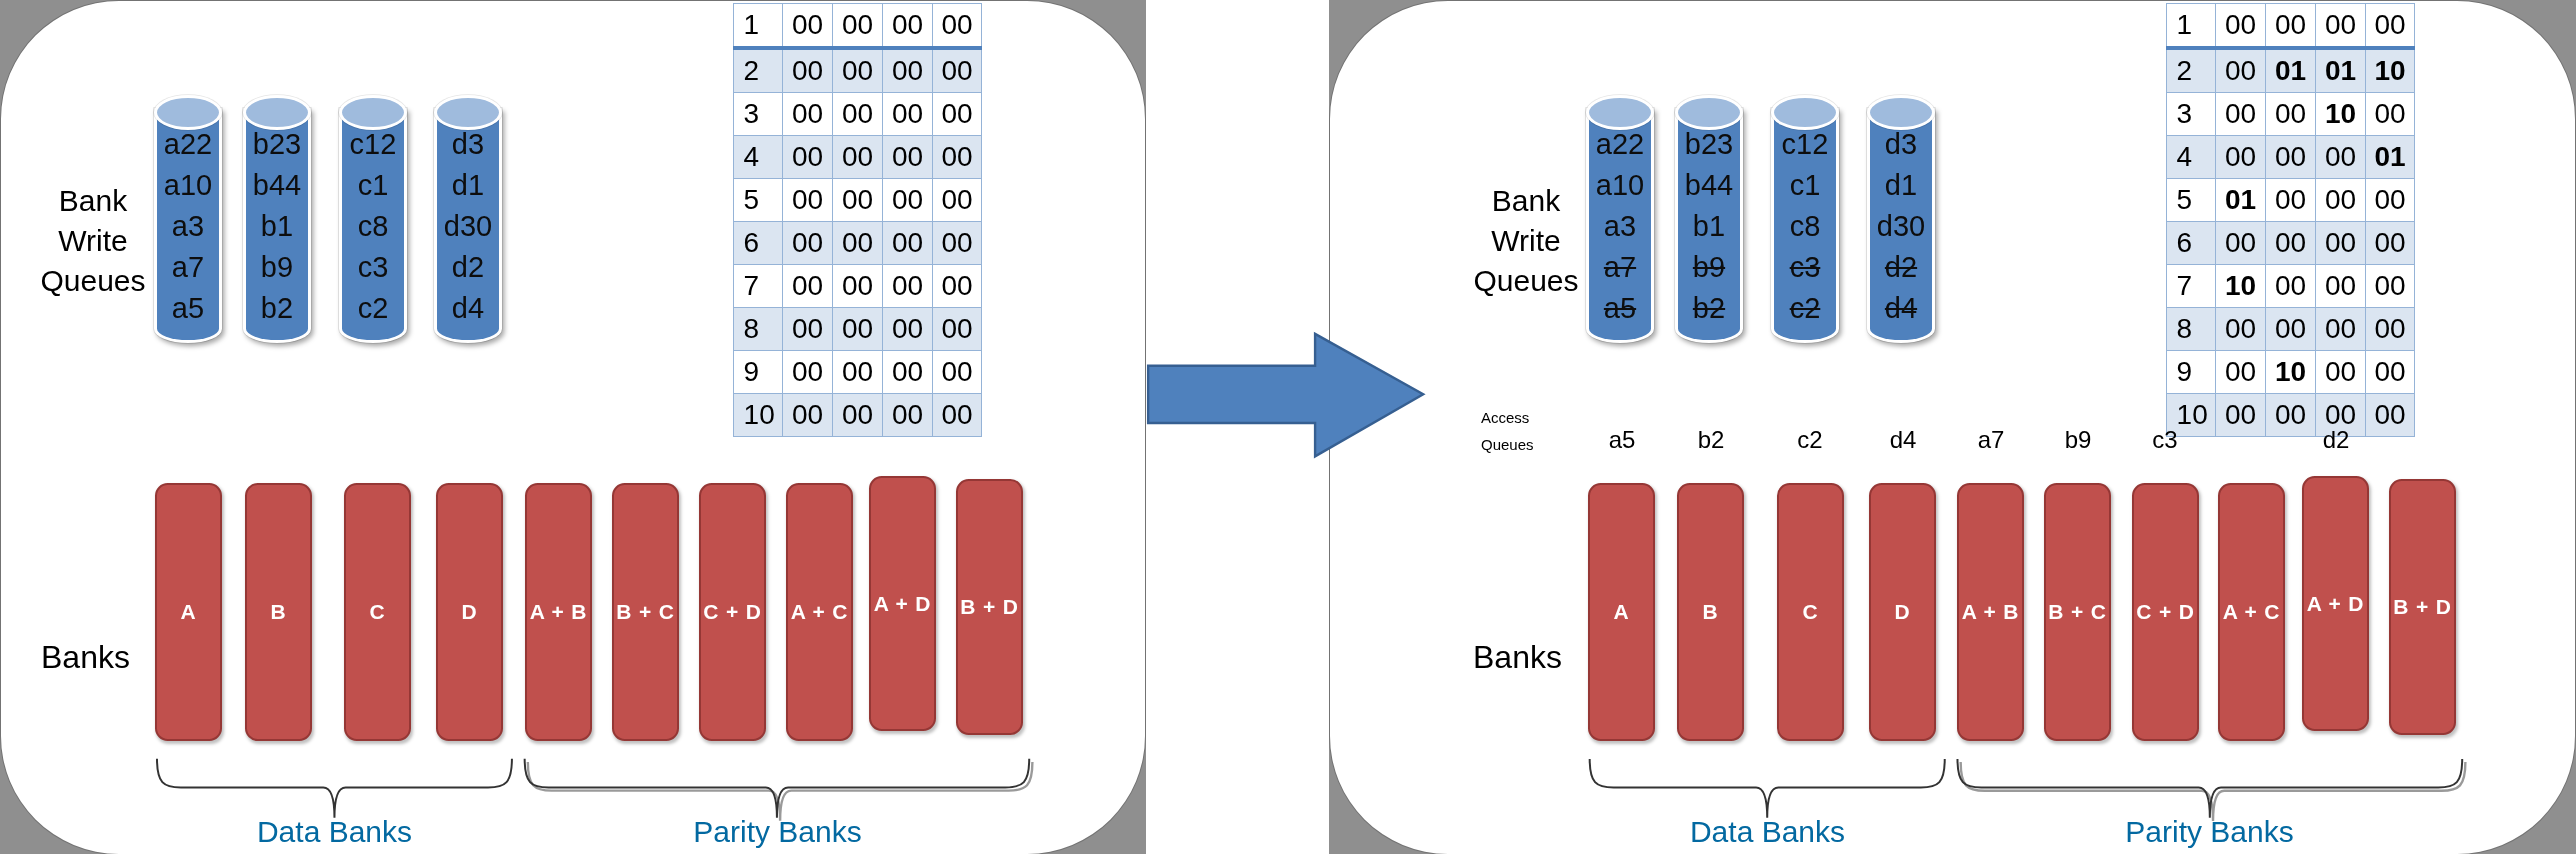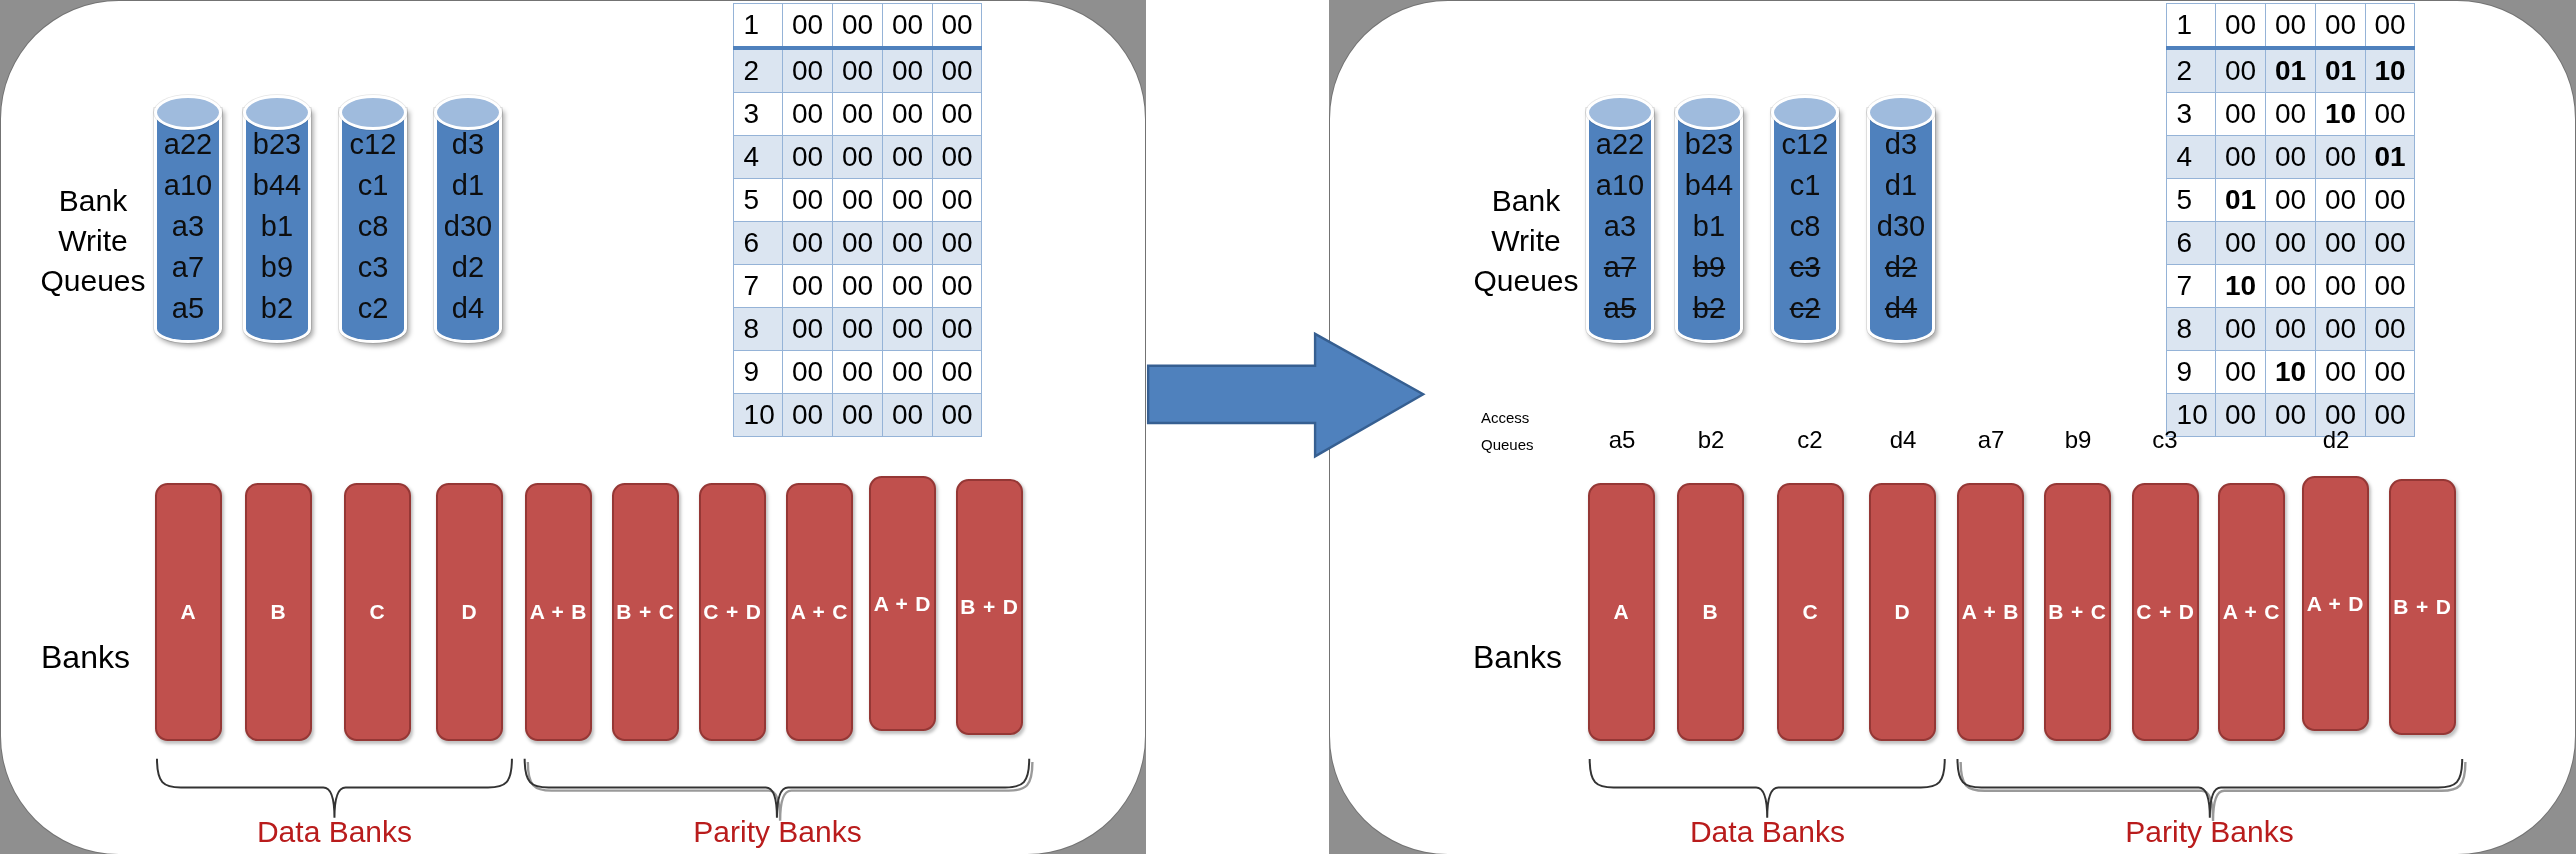--- a/index.html
+++ b/index.html
@@ -50,21 +50,21 @@
   table.qtable td.bold { font-weight:700;text-align:center; }
   
   .bank {
     position:absolute; background:#c0504d; border:2.4px solid #953735;
     border-radius:12.7px; box-sizing:border-box;
     display:flex; align-items:center; justify-content:center;
     box-shadow:1.6px 2.4px 3.2px rgba(0,0,0,0.25);
   }
   .bank-label { color:#ffffff; font-weight:700; font-size:21px; letter-spacing:0.8px; }
   .side-label { font-size:32px; color:#000; text-align:left;margin-top:43px; }
-  .brace-label { font-size:30px; color:#b91c1c; text-align:center; }
+  .brace-label { font-size:30px; color:#0369a1; text-align:center; }
   .access-label { font-size:15px; line-height:27px; color:#000; text-align:left; }
   .access-item { font-size:24px; color:#000; text-align:center; }
   svg { position:absolute; overflow:visible; }
 </style>
 </head>
 <body>
 
 <div id="page">
     <div class="slide-bg" style="left: 0px; width: 1146px;">
       <div class="slide">

